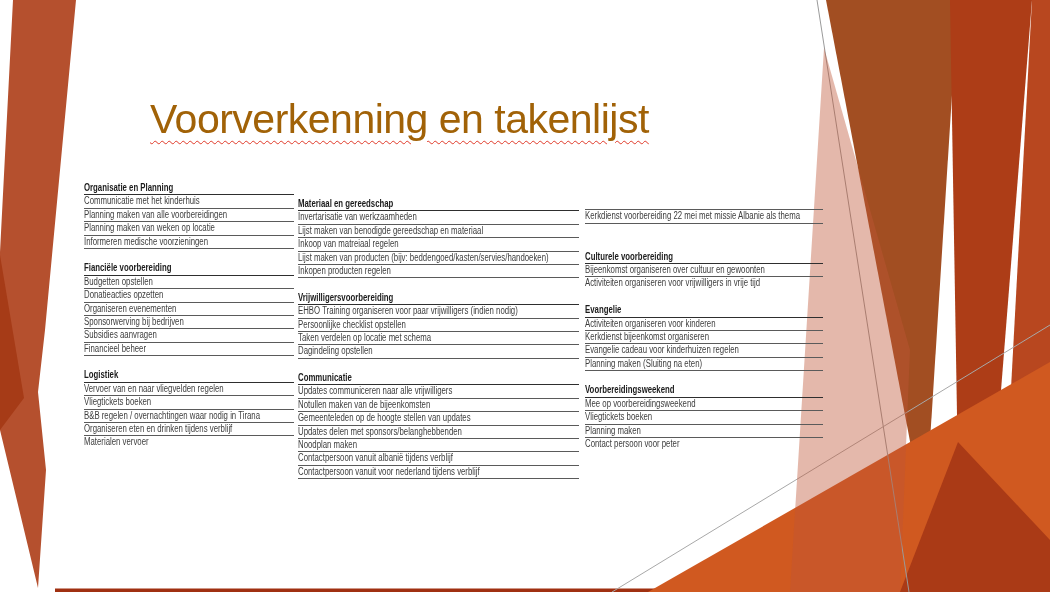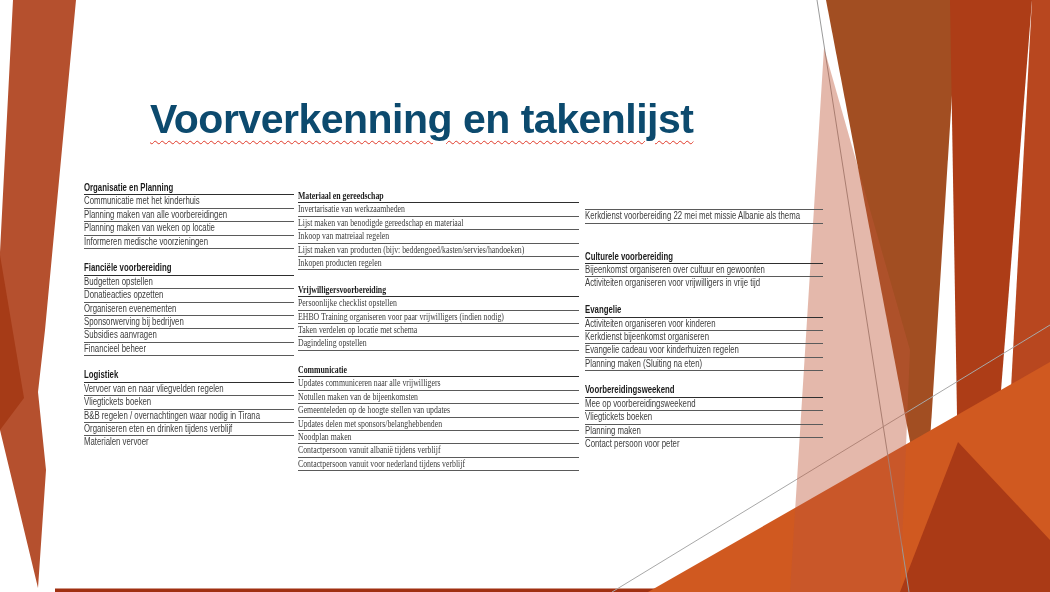--- a/index.html
+++ b/index.html
@@ -3,29 +3,29 @@
 <meta charset="utf-8">
 <style>
   html,body{margin:0;padding:0;background:#888;}
   .slide{
     position:relative;width:1050px;height:592px;background:#ffffff;
     overflow:hidden;font-family:"Liberation Sans",sans-serif;
   }
   .decor{position:absolute;left:0;top:0;width:1050px;height:592px;pointer-events:none;}
   .title{
     position:absolute;left:150px;top:96px;margin:0;
-    font-size:41px;font-weight:700;color:#0c4a6e;letter-spacing:-0.5px;
+    font-size:41px;font-weight:400;color:#a16207;letter-spacing:-0.5px;
     font-family:"Liberation Sans",sans-serif;white-space:nowrap;
     text-decoration:underline;text-decoration-style:wavy;
     text-decoration-color:#e03a2a;text-decoration-thickness:1px;
     text-underline-offset:7px;
   }
   .col{position:absolute;}
   .col-1{left:72px; top:182px;width:210px;margin-left:12px;}
-  .col-2{left:298px;top:190px;width:281px;font-family:Liberation Serif, serif;}
+  .col-2{left:298px;top:198px;width:281px;}
   .col-3{left:585px;top:197px;width:238px;}
   .row{
     box-sizing:border-box;height:13.4px;overflow:hidden;
     font-size:10px;line-height:12.5px;white-space:nowrap;
   }
   .row>span{display:inline-block;transform:scaleX(0.78);transform-origin:0 50%;white-space:nowrap;}
   .row.item{border-bottom:1px solid #5a5a5a;color:#3c3c3c;}
   .row.header{border-bottom:1.4px solid #2e2e2e;color:#1b1b1b;font-weight:bold;}
   .row.spacer{border-bottom:none;}
   .row.noborder{border-bottom:none;}
@@ -80,22 +80,22 @@
       </div>
     <div class="col col-2">
         <div class="row header"><span>Materiaal en gereedschap</span></div>
         <div class="row item"><span>Invertarisatie van werkzaamheden</span></div>
         <div class="row item"><span>Lijst maken van benodigde gereedschap en materiaal</span></div>
         <div class="row item"><span>Inkoop van matreiaal regelen</span></div>
         <div class="row item"><span>Lijst maken van producten (bijv: beddengoed/kasten/servies/handoeken)</span></div>
         <div class="row item"><span>Inkopen producten regelen</span></div>
         <div class="row spacer"><span></span></div>
         <div class="row header"><span>Vrijwilligersvoorbereiding</span></div>
+        <div class="row item"><span>EHBO Training organiseren voor paar vrijwilligers (indien nodig)</span></div>
         <div class="row item"><span>Persoonlijke checklist opstellen</span></div>
-        <div class="row item"><span>EHBO Training organiseren voor paar vrijwilligers (indien nodig)</span></div>
         <div class="row item"><span>Taken verdelen op locatie met schema</span></div>
         <div class="row item"><span>Dagindeling opstellen</span></div>
         <div class="row spacer"><span></span></div>
         <div class="row header"><span>Communicatie</span></div>
         <div class="row item"><span>Updates communiceren naar alle vrijwilligers</span></div>
         <div class="row item"><span>Notullen maken van de bijeenkomsten</span></div>
         <div class="row item"><span>Gemeenteleden op de hoogte stellen van updates</span></div>
         <div class="row item"><span>Updates delen met sponsors/belanghebbenden</span></div>
         <div class="row item"><span>Noodplan maken</span></div>
         <div class="row item"><span>Contactpersoon vanuit albanië tijdens verblijf</span></div>

